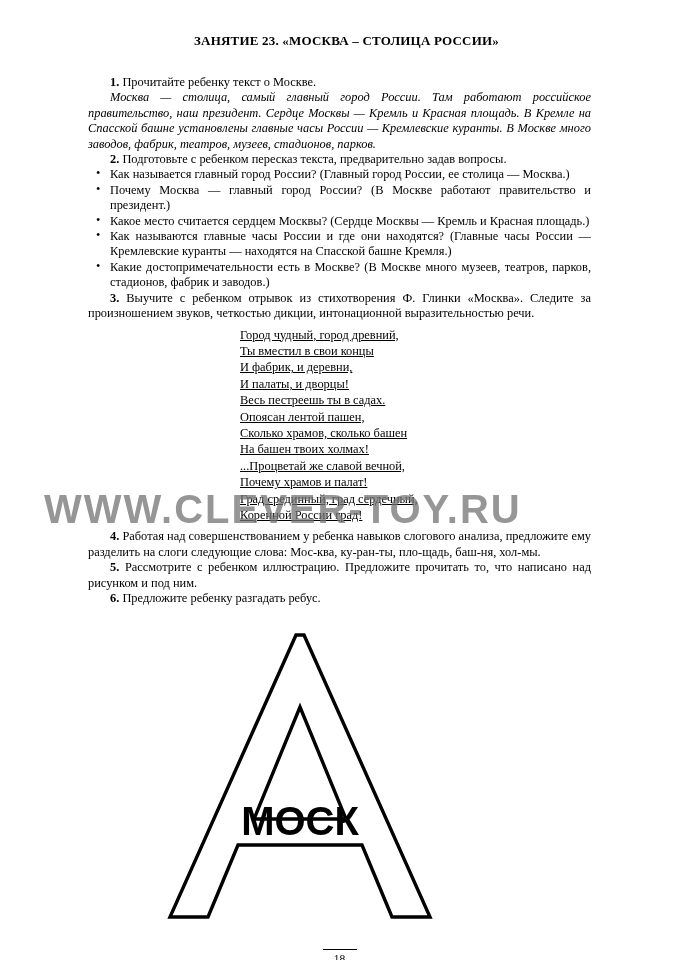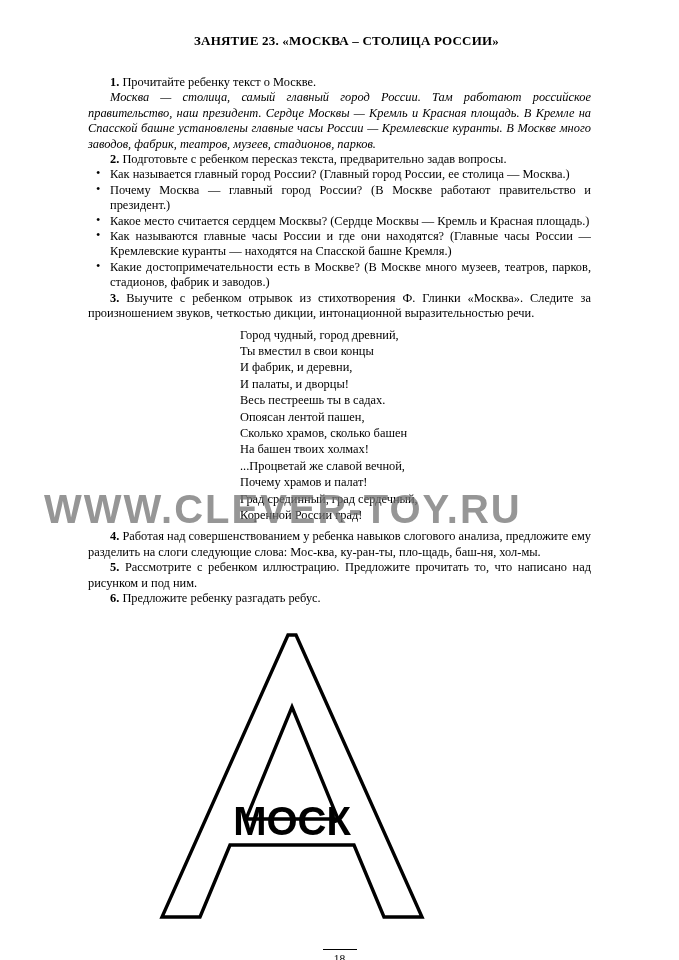--- a/index.html
+++ b/index.html
@@ -66,20 +66,21 @@
   }
   .poem {
     margin: 5px 0 0 0;
     padding-left: 152px;
     font-size: 12.4px;
     line-height: 16.4px;
     text-align: left;
   }
   .poem div {
     white-space: nowrap;
+    text-decoration: underline;
   }
   .tail {
     margin-top: 6px;
   }
   
   .watermark {
     position: absolute;
     left: 44px;
     top: 454px;
     width: 600px;
@@ -88,21 +89,21 @@
     font-size: 40px;
     letter-spacing: 2px;
     color: #737373;
     opacity: 0.75;
     pointer-events: none;
     white-space: nowrap;
   }
   
   .rebus {
     position: absolute;
-    left: 0;
+    left: 8px;
     top: 596px;
     width: 584px;
     height: 300px;
   }
   .rebus svg { display: block; margin: 0 auto; }
   .rebus-text {
     font-family: "Liberation Sans", sans-serif;
     font-weight: bold;
     font-size: 40px;
     fill: #000;

